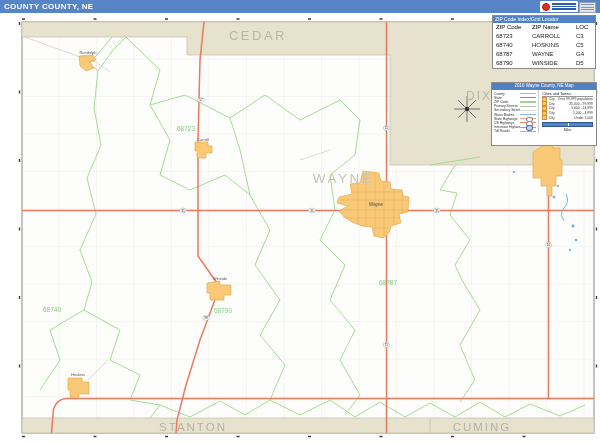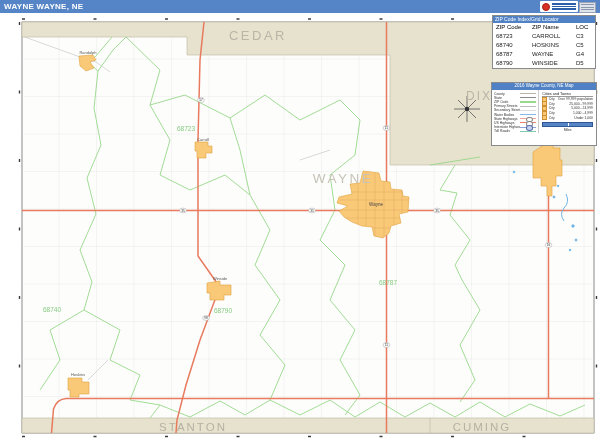--- a/index.html
+++ b/index.html
@@ -51,21 +51,21 @@
   .scalebar{height:2.5px;background:#5585c6;border:0.4px solid #2f5791;position:relative;}
   .scalebar i{position:absolute;left:50%;top:0;width:0.6px;height:100%;background:#ffffff;}
   .scalelabel{font-size:3.4px;color:#333;text-align:center;margin-top:0.6px;}
 </style>
 </head>
 <body>
 
 <div class="page">
 
   <div class="titlebar">
-    <span class="ttl">WAYNE WAYNE, NE</span>
+    <span class="ttl">COUNTY COUNTY, NE</span>
     <span class="logo">
       <span class="swirl"></span>
       <span class="bars">
           <i></i>
           <i></i>
           <i></i>
         </span>
     </span>
     <span class="logo2">
         <i></i>

